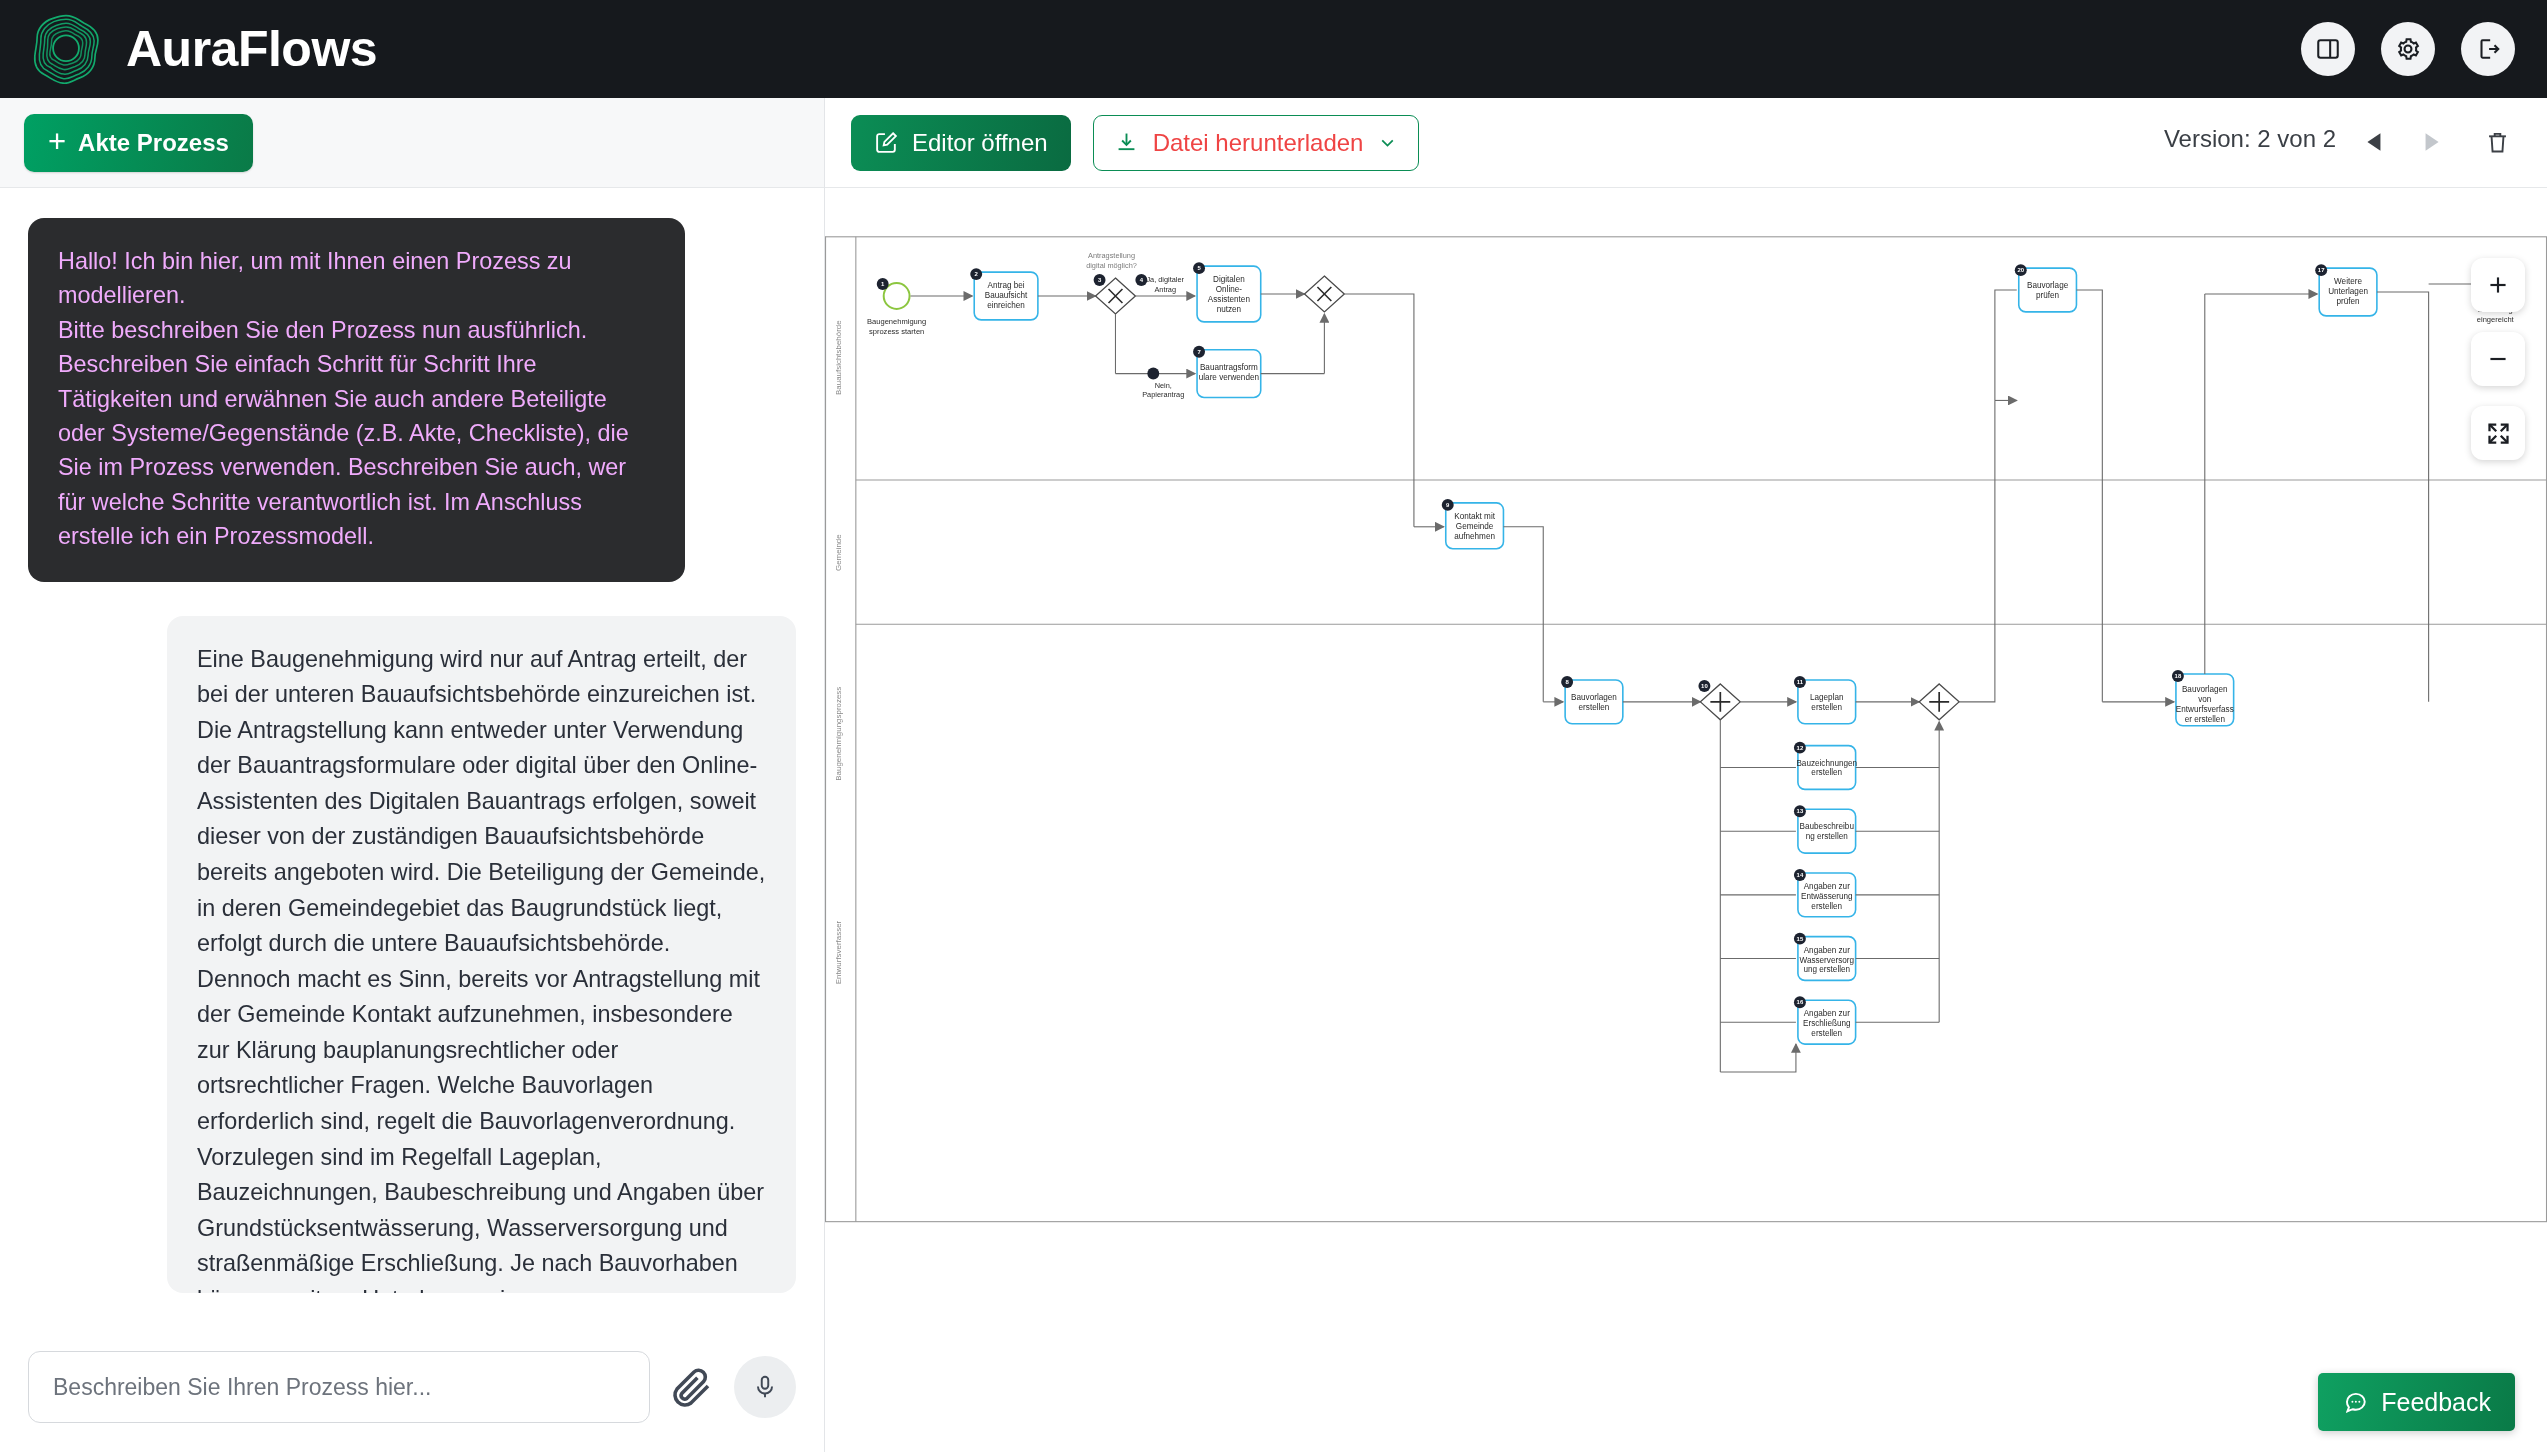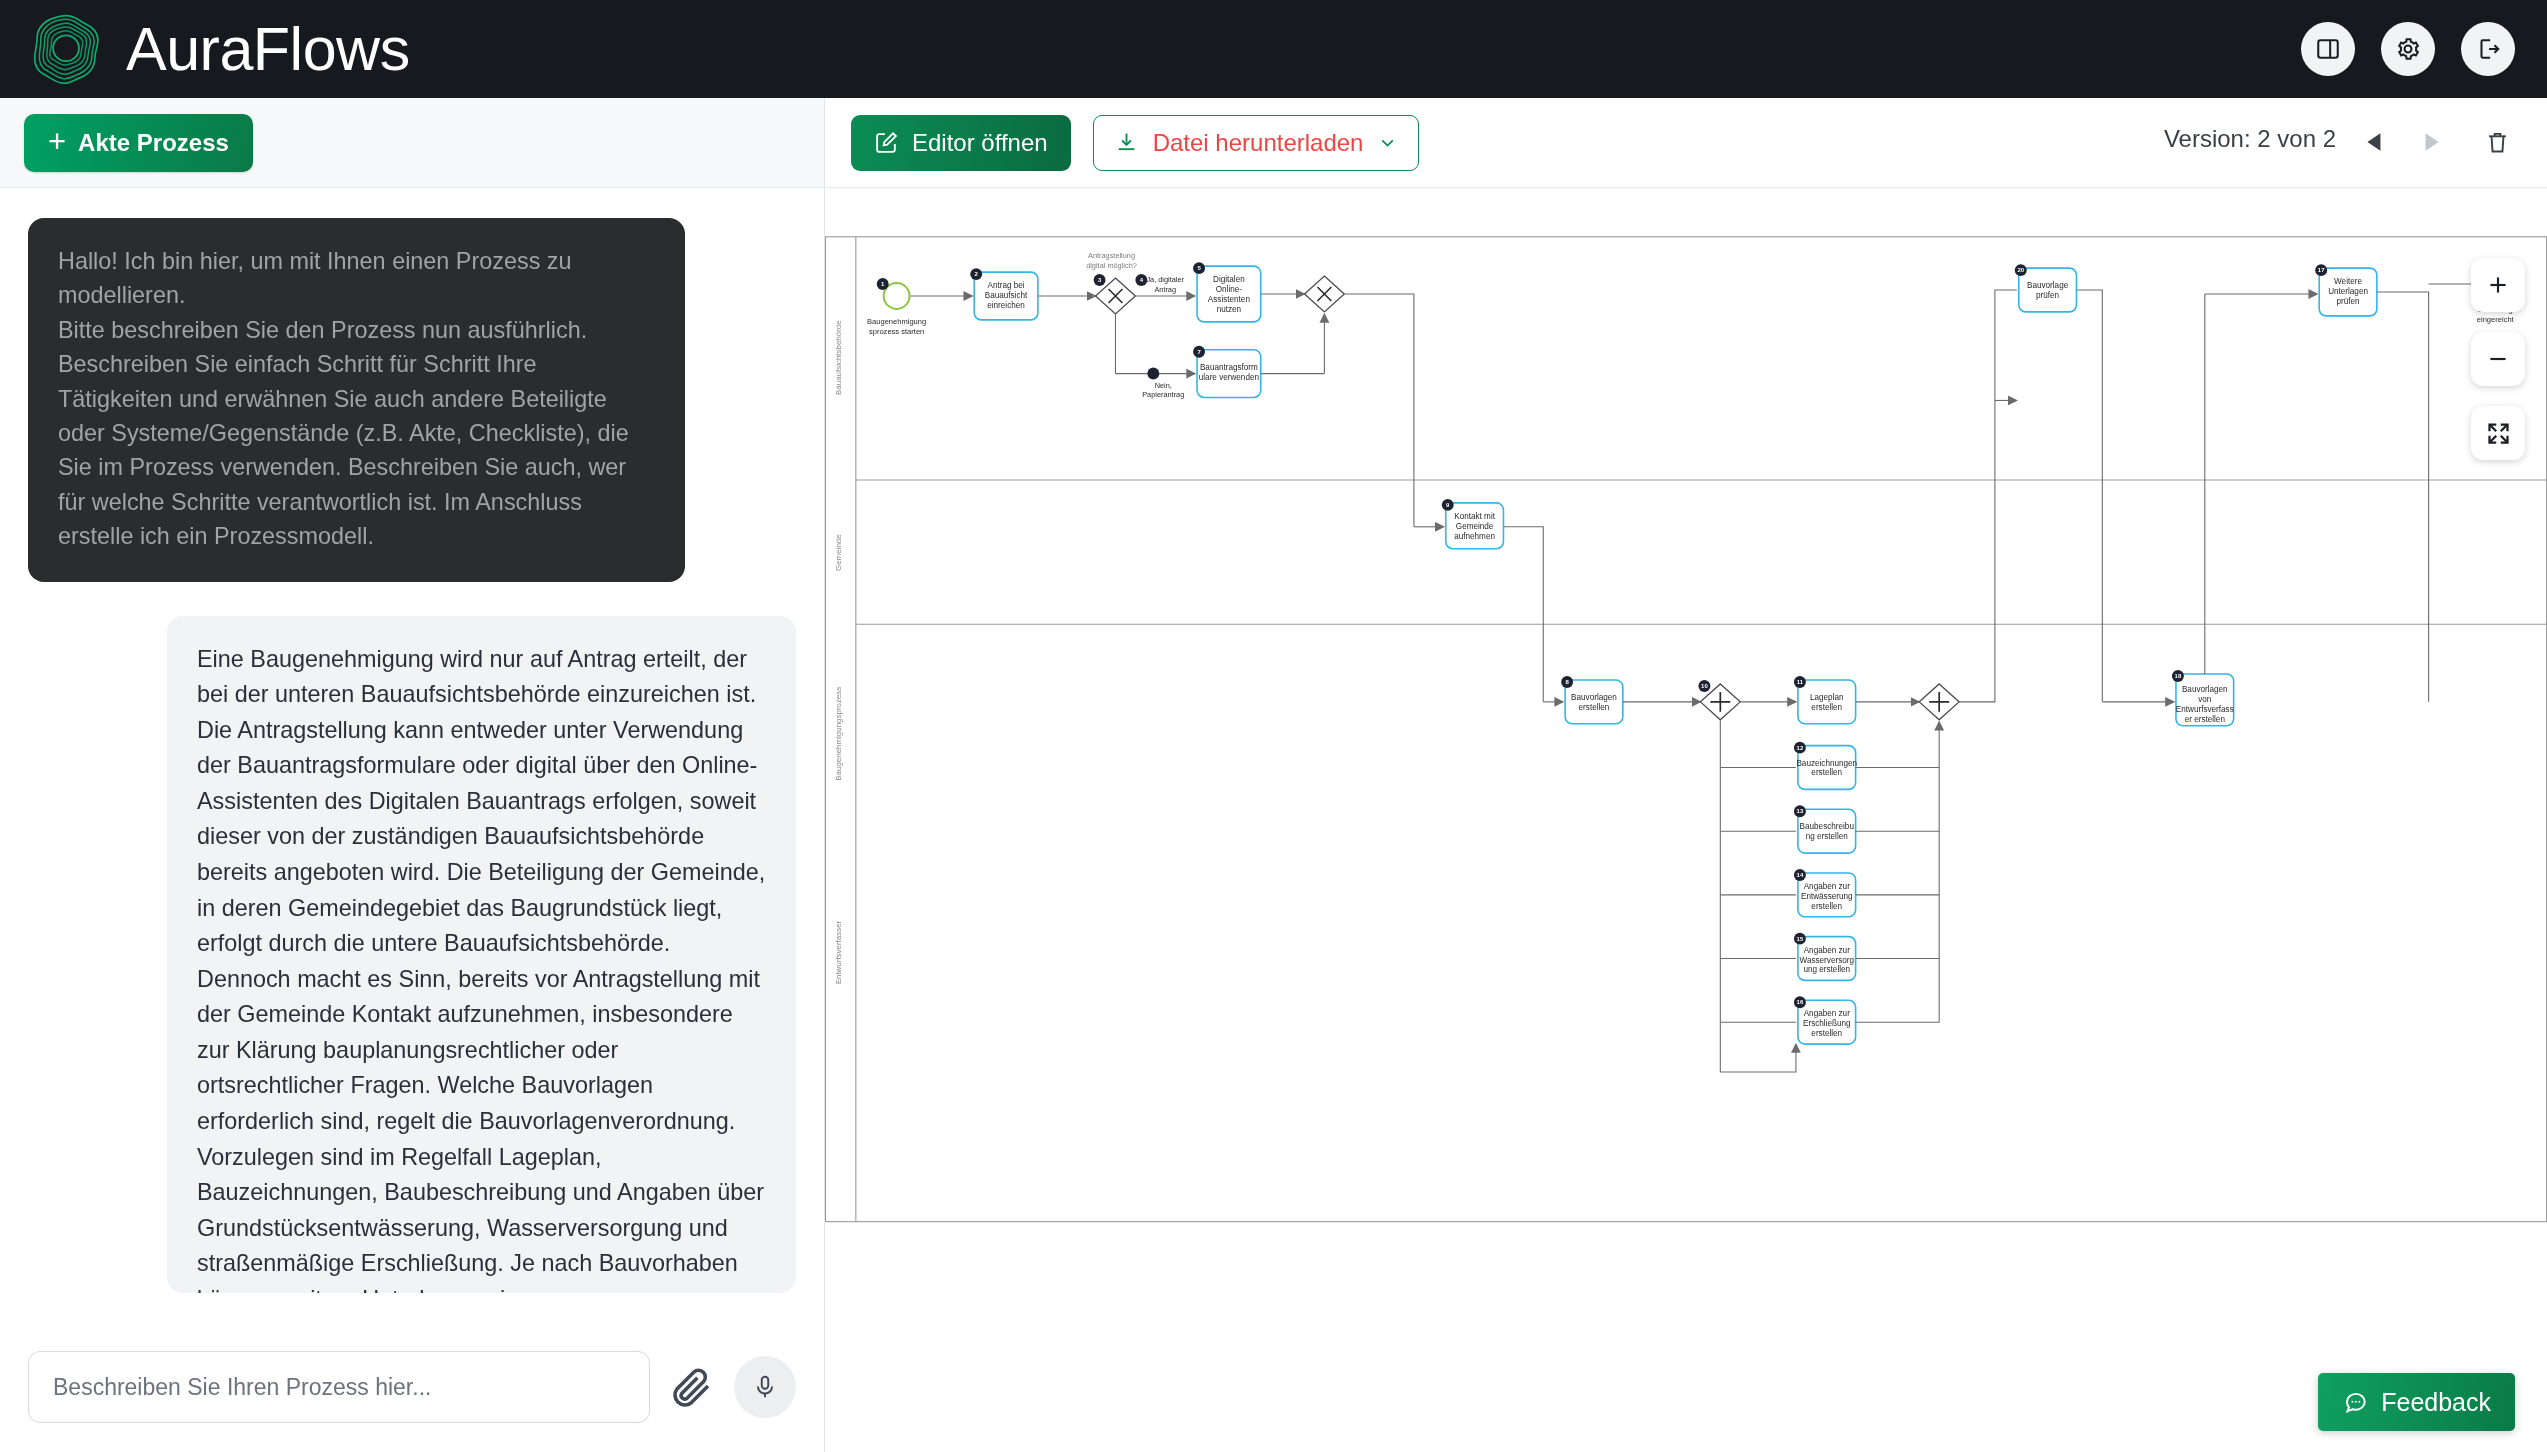--- a/index.html
+++ b/index.html
@@ -17,21 +17,21 @@
   
   .topbar {
     height: 98px; flex: 0 0 98px;
     background: #16191d;
     display: flex; align-items: center;
     padding: 0 32px 0 28px;
   }
   .brand { display: flex; align-items: center; gap: 22px; }
   .brand-logo { width: 76px; height: 76px; display: block; }
   .brand-name {
-    color: #ffffff; font-size: 61px; font-weight: 400;
+    color: #ffffff; font-size: 50px; font-weight: 700;
     letter-spacing: -0.5px; line-height: 1;
   }
   .topbar-spacer { flex: 1 1 auto; }
   .topbar-actions { display: flex; align-items: center; gap: 26px; }
   .round-btn {
     width: 54px; height: 54px; border-radius: 50%;
     background: #f2f3f5; border: none;
     display: flex; align-items: center; justify-content: center;
     cursor: pointer; padding: 0;
   }
@@ -68,21 +68,21 @@
 
   .chat {
     flex: 1 1 auto; min-height: 0; overflow: hidden;
     padding: 30px 28px 0 28px;
     display: flex; flex-direction: column; gap: 34px;
     position: relative;
   }
   .bubble-assistant {
     align-self: flex-start;
     max-width: 657px;
-    background: #2b2c2e; color: #a3a3a3;
+    background: #2b2c2e; color: #f0abfc;
     border-radius: 16px;
     padding: 26px 30px 28px 30px;
     font-size: 23.4px; line-height: 1.47;
     white-space: pre-line;
   }
   .bubble-user {
     align-self: flex-end;
     width: 629px;
     background: #f2f3f4; color: #2a2f39;
     border-radius: 16px;

